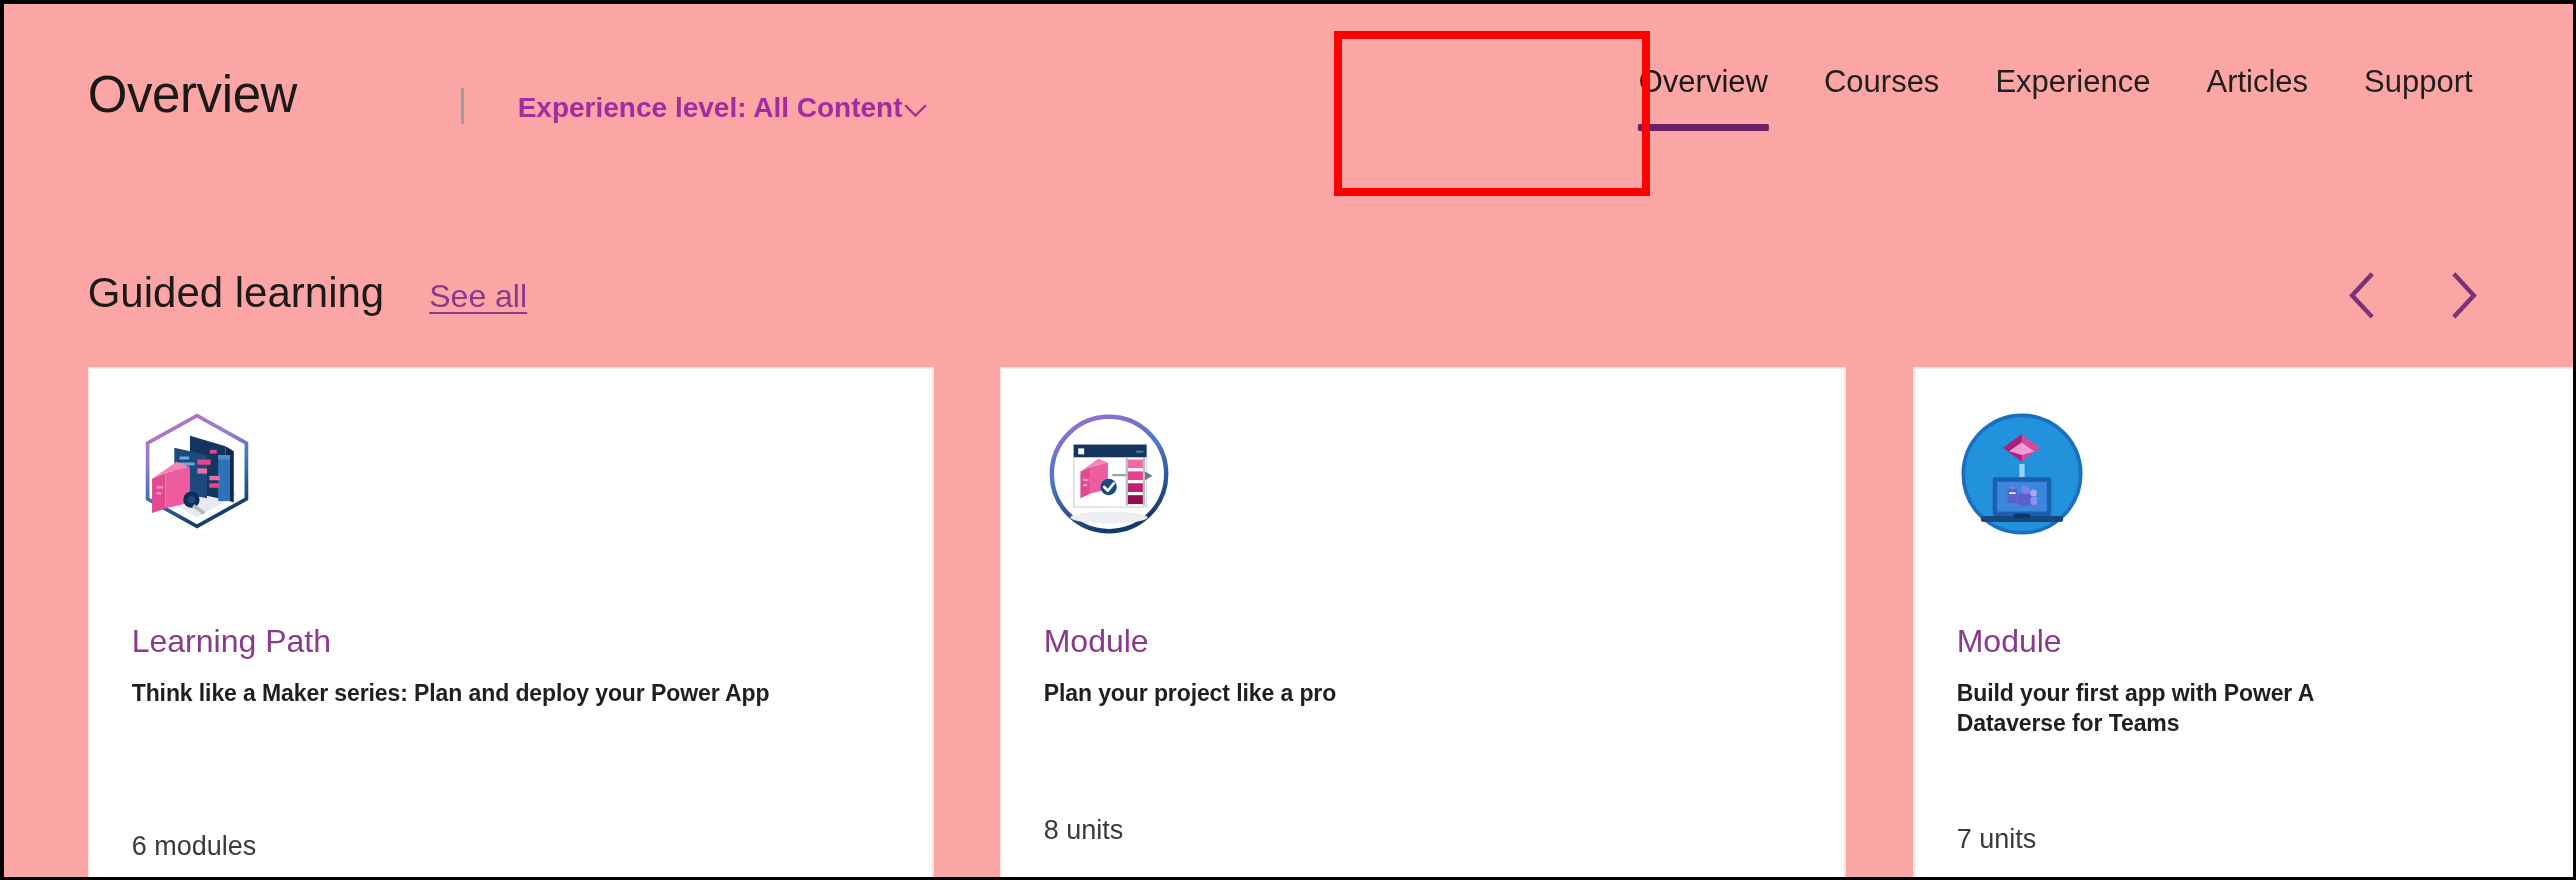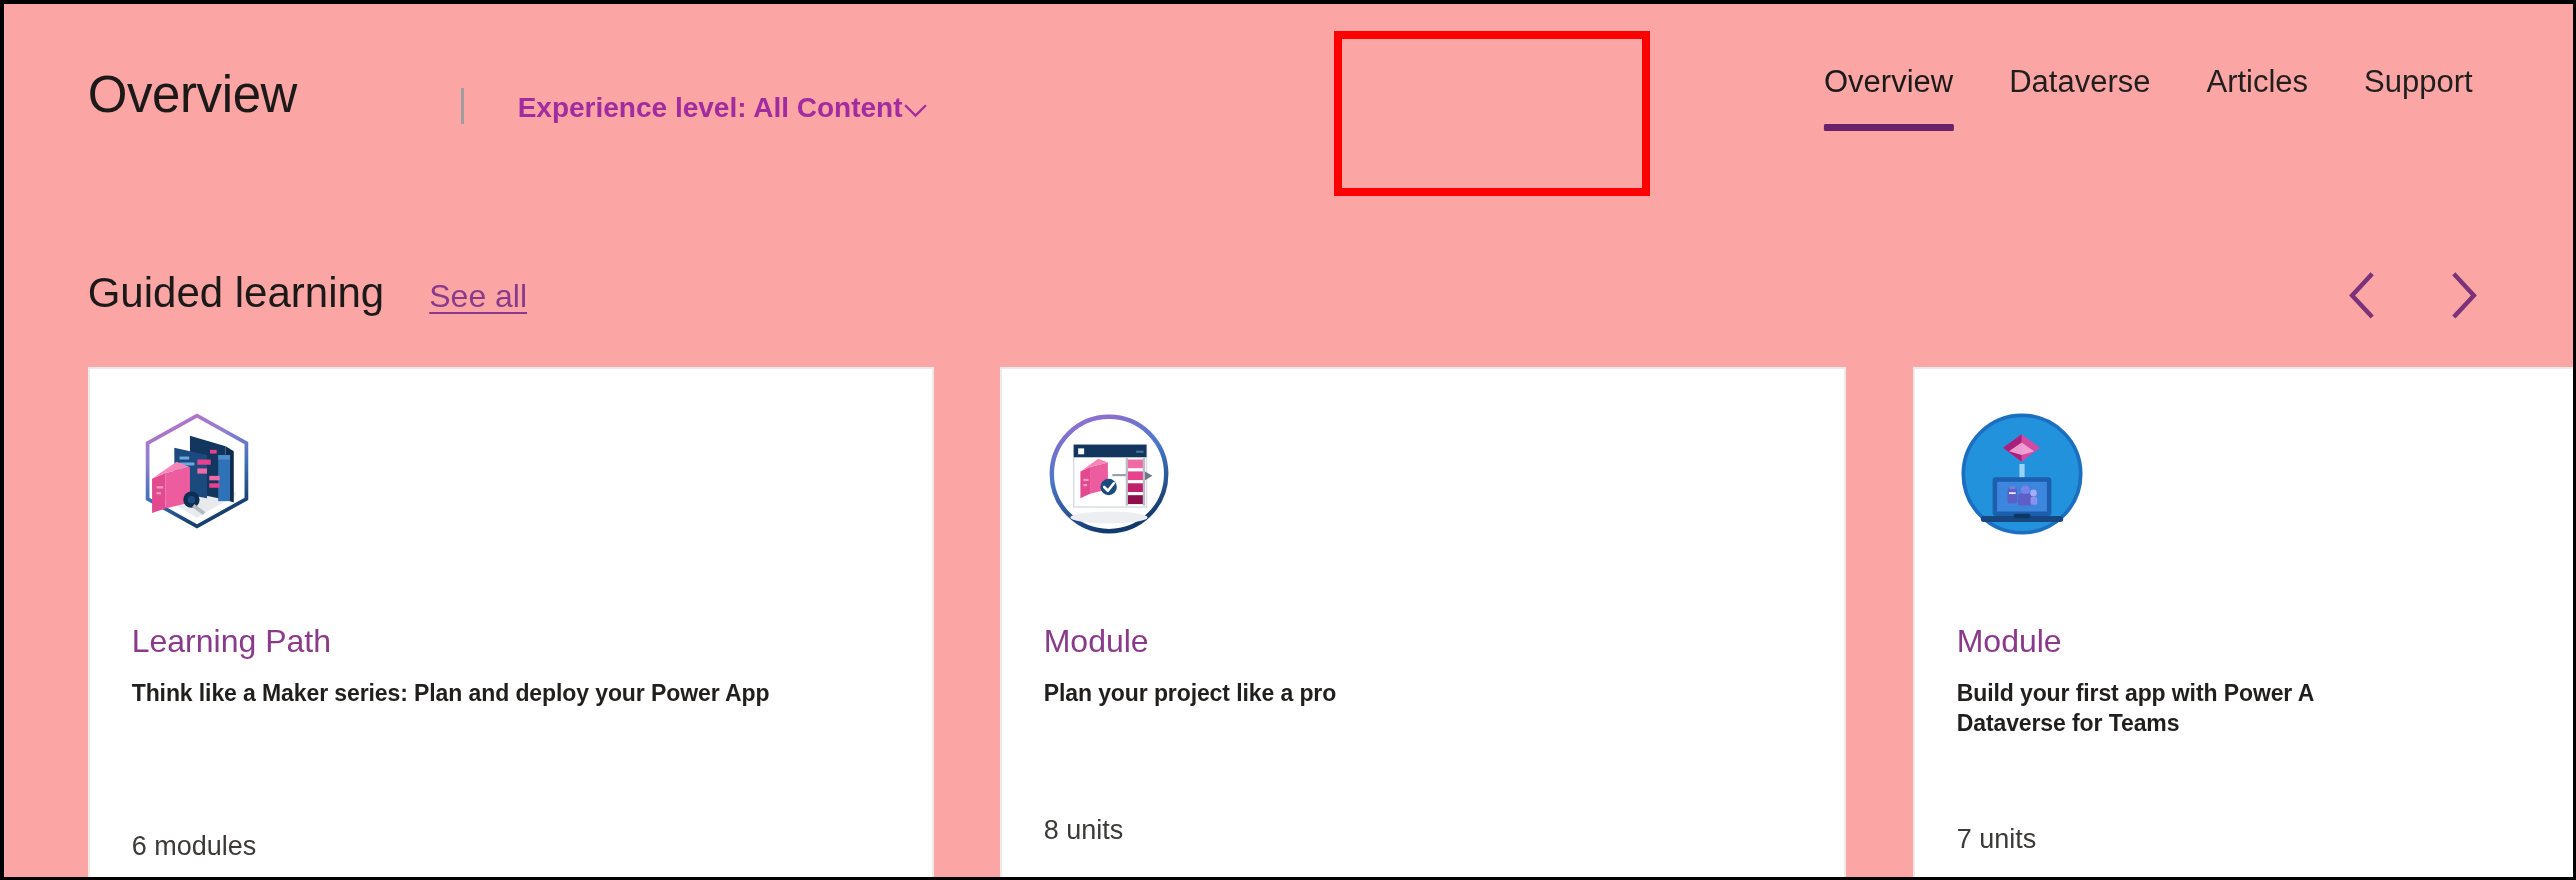--- a/index.html
+++ b/index.html
@@ -231,23 +231,26 @@
       </span>
     </div>
 
     <div id="tabs">
 
       <div class="tab active">
         <span class="tab-label">Overview</span>
         <span class="tab-underline"></span>
       </div>
 
-
       <div class="tab">
-        <span class="tab-label">Dataverse</span>
+        <span class="tab-label">Courses</span>
+      </div>
+
+      <div class="tab">
+        <span class="tab-label">Experience</span>
       </div>
 
       <div class="tab">
         <span class="tab-label">Articles</span>
       </div>
 
       <div class="tab">
         <span class="tab-label">Support</span>
       </div>
 

